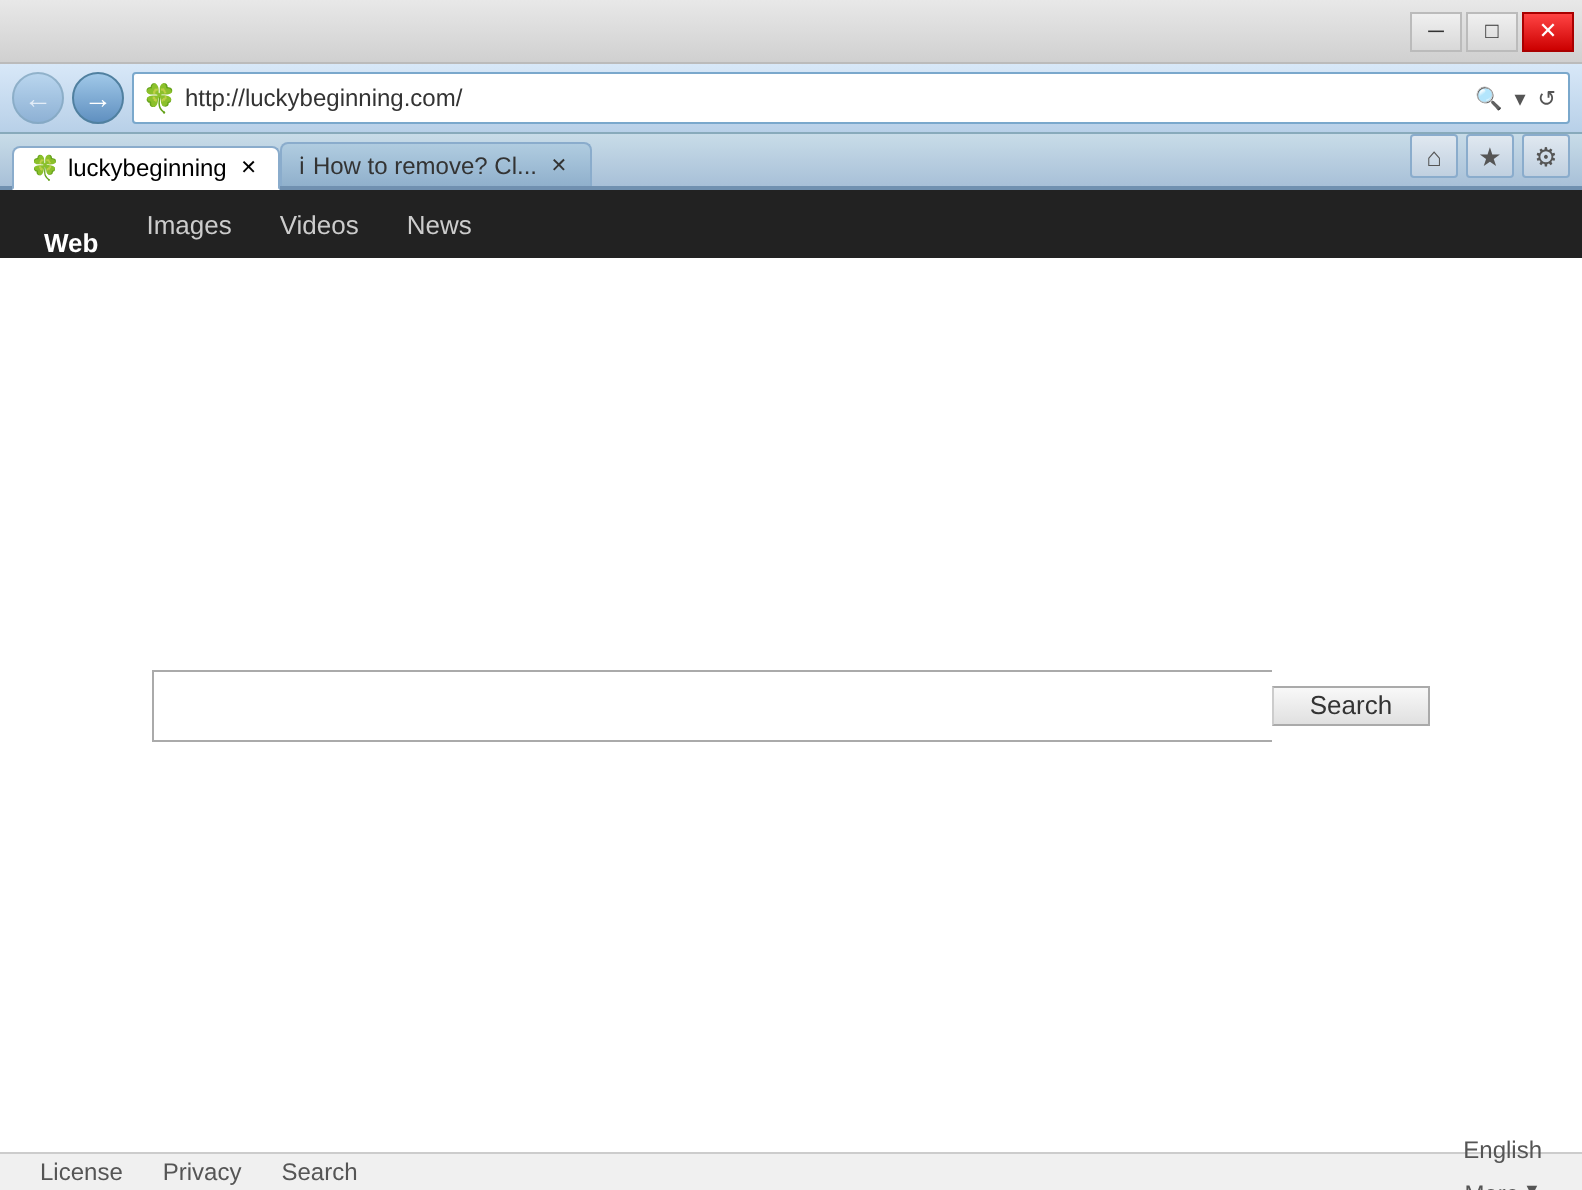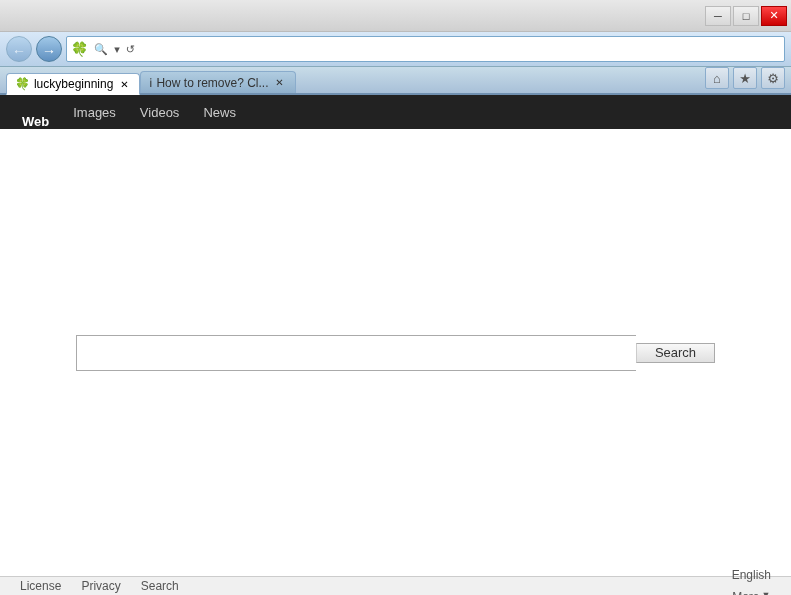--- a/index.html
+++ b/index.html
@@ -212,20 +212,21 @@
       <div class="title-btn">□</div>
       <div class="title-btn close-btn">✕</div>
     </div>
   </div>
 
   <div class="browser-chrome">
     <div class="nav-btn disabled">←</div>
     <div class="nav-btn">→</div>
     <div class="address-bar-container">
       <span class="address-favicon">🍀</span>
+      <input class="address-input" type="text" value="http://luckybeginning.com/" style="">
       <div class="address-icons">
         <span class="addr-icon-btn">🔍</span>
         <span class="addr-icon-btn">▾</span>
         <span class="addr-icon-btn">↺</span>
       </div>
     </div>
   </div>
 
   <div class="tabs-bar">
     <div class="tab active">

